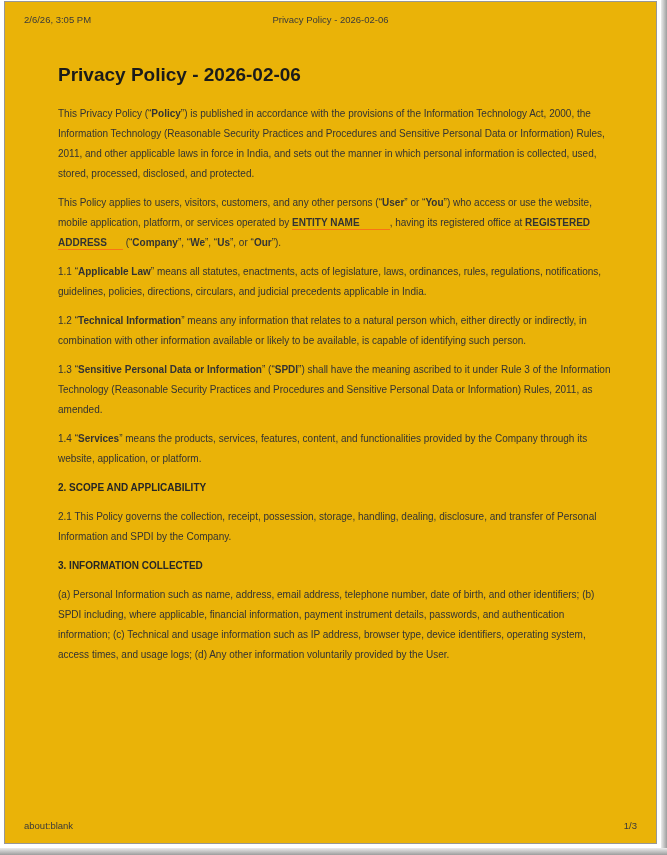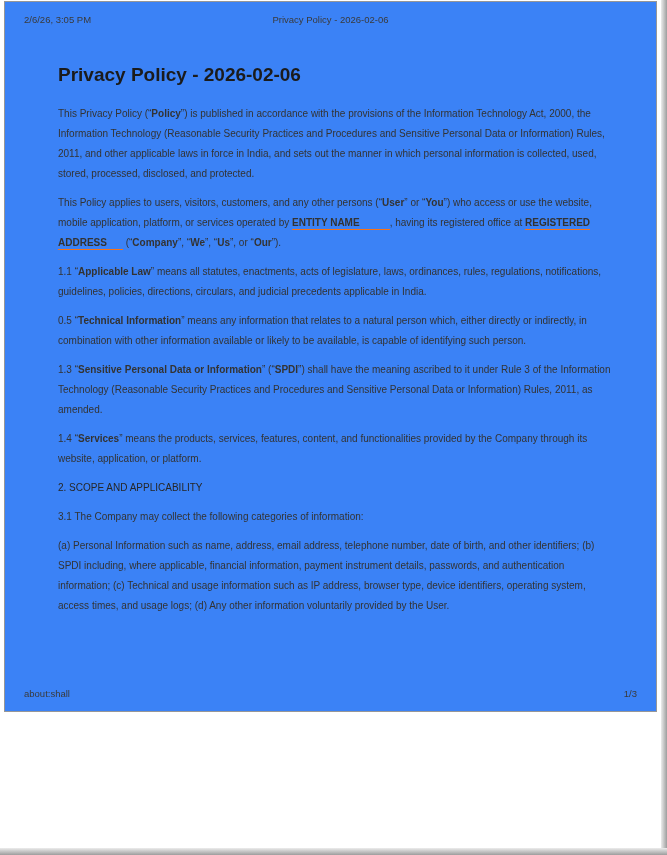--- a/index.html
+++ b/index.html
@@ -1,21 +1,21 @@
 <!DOCTYPE html>
 <html><head>
 <meta charset="utf-8">
 <style>
   * { margin:0; padding:0; box-sizing:border-box; }
   html,body { width:667px; height:855px; background:#ffffff; overflow:hidden;
               font-family:"Liberation Sans", sans-serif; }
   .viewport { position:relative; width:667px; height:855px; background:#ffffff; }
 
-  .page { position:absolute; left:4px; top:1px; width:653px; height:711px;
-          background:#3b82f6; border:1px solid #979797; }
+  .page { position:absolute; left:4px; top:1px; width:653px; height:843px;
+          background:#eab308; border:1px solid #979797; }
 
   .edge-right  { position:absolute; top:0; right:0; width:6px; height:855px;
                  background:linear-gradient(to right,#ececec,#9d9d9d); }
   .edge-bottom { position:absolute; left:0; bottom:0; width:667px; height:7px;
                  background:linear-gradient(to bottom,#ececec,#9d9d9d); }
 
   .print-header { position:absolute; top:12px; left:19px; right:19px; height:14px;
                   font-size:9.5px; color:#3a3a3a; }
   .print-header .center { position:absolute; left:50%; transform:translateX(-50%); white-space:nowrap; }
 
@@ -44,31 +44,32 @@
       <span>2/6/26, 3:05 PM</span>
       <span class="center">Privacy Policy - 2026-02-06</span>
     </div>
 
     <div class="content">
       <div class="doc-title">Privacy Policy - 2026-02-06</div>
       <div>
           <p class="paragraph"><span>This Privacy Policy (“</span><span style="font-weight: 700;">Policy</span><span>”) is published in accordance with the provisions of the Information Technology Act, 2000, the Information Technology (Reasonable Security Practices and Procedures and Sensitive Personal Data or Information) Rules, 2011, and other applicable laws in force in India, and sets out the manner in which personal information is collected, used, stored, processed, disclosed, and protected.</span></p>
           <p class="paragraph"><span>This Policy applies to users, visitors, customers, and any other persons (“</span><span style="font-weight: 700;">User</span><span>” or “</span><span style="font-weight: 700;">You</span><span>”) who access or use the website, mobile application, platform, or services operated by </span><span class="blank" style="font-weight: 700; padding-right: 30px;">ENTITY NAME</span><span>, having its registered office at </span><span class="blank" style="font-weight: 700; padding-right: 16px;">REGISTERED ADDRESS</span><span> (“</span><span style="font-weight: 700;">Company</span><span>”, “</span><span style="font-weight: 700;">We</span><span>”, “</span><span style="font-weight: 700;">Us</span><span>”, or “</span><span style="font-weight: 700;">Our</span><span>”).</span></p>
           <p class="paragraph"><span>1.1 “</span><span style="font-weight: 700;">Applicable Law</span><span>” means all statutes, enactments, acts of legislature, laws, ordinances, rules, regulations, notifications, guidelines, policies, directions, circulars, and judicial precedents applicable in India.</span></p>
-          <p class="paragraph"><span>0.5 “</span><span style="font-weight: 700;">Technical Information</span><span>” means any information that relates to a natural person which, either directly or indirectly, in combination with other information available or likely to be available, is capable of identifying such person.</span></p>
+          <p class="paragraph"><span>1.2 “</span><span style="font-weight: 700;">Technical Information</span><span>” means any information that relates to a natural person which, either directly or indirectly, in combination with other information available or likely to be available, is capable of identifying such person.</span></p>
           <p class="paragraph"><span>1.3 “</span><span style="font-weight: 700;">Sensitive Personal Data or Information</span><span>” (“</span><span style="font-weight: 700;">SPDI</span><span>”) shall have the meaning ascribed to it under Rule 3 of the Information Technology (Reasonable Security Practices and Procedures and Sensitive Personal Data or Information) Rules, 2011, as amended.</span></p>
           <p class="paragraph"><span>1.4 “</span><span style="font-weight: 700;">Services</span><span>” means the products, services, features, content, and functionalities provided by the Company through its website, application, or platform.</span></p>
-          <p class="heading"><span style="font-weight: 400;">2. SCOPE AND APPLICABILITY</span></p>
-          <p class="paragraph"><span>3.1 The Company may collect the following categories of information:</span></p>
+          <p class="heading"><span style="font-weight: 700;">2. SCOPE AND APPLICABILITY</span></p>
+          <p class="paragraph"><span>2.1 This Policy governs the collection, receipt, possession, storage, handling, dealing, disclosure, and transfer of Personal Information and SPDI by the Company.</span></p>
+          <p class="heading"><span style="font-weight: 700;">3. INFORMATION COLLECTED</span></p>
           <p class="paragraph"><span>(a) Personal Information such as name, address, email address, telephone number, date of birth, and other identifiers; (b) SPDI including, where applicable, financial information, payment instrument details, passwords, and authentication information; (c) Technical and usage information such as IP address, browser type, device identifiers, operating system, access times, and usage logs; (d) Any other information voluntarily provided by the User.</span></p>
         </div>
     </div>
 
     <div class="print-footer">
-      <span>about:shall</span>
+      <span>about:blank</span>
       <span>1/3</span>
     </div>
 
   </div>
 
   <div class="edge-right"></div>
   <div class="edge-bottom"></div>
 </div>
 
 </body></html>

